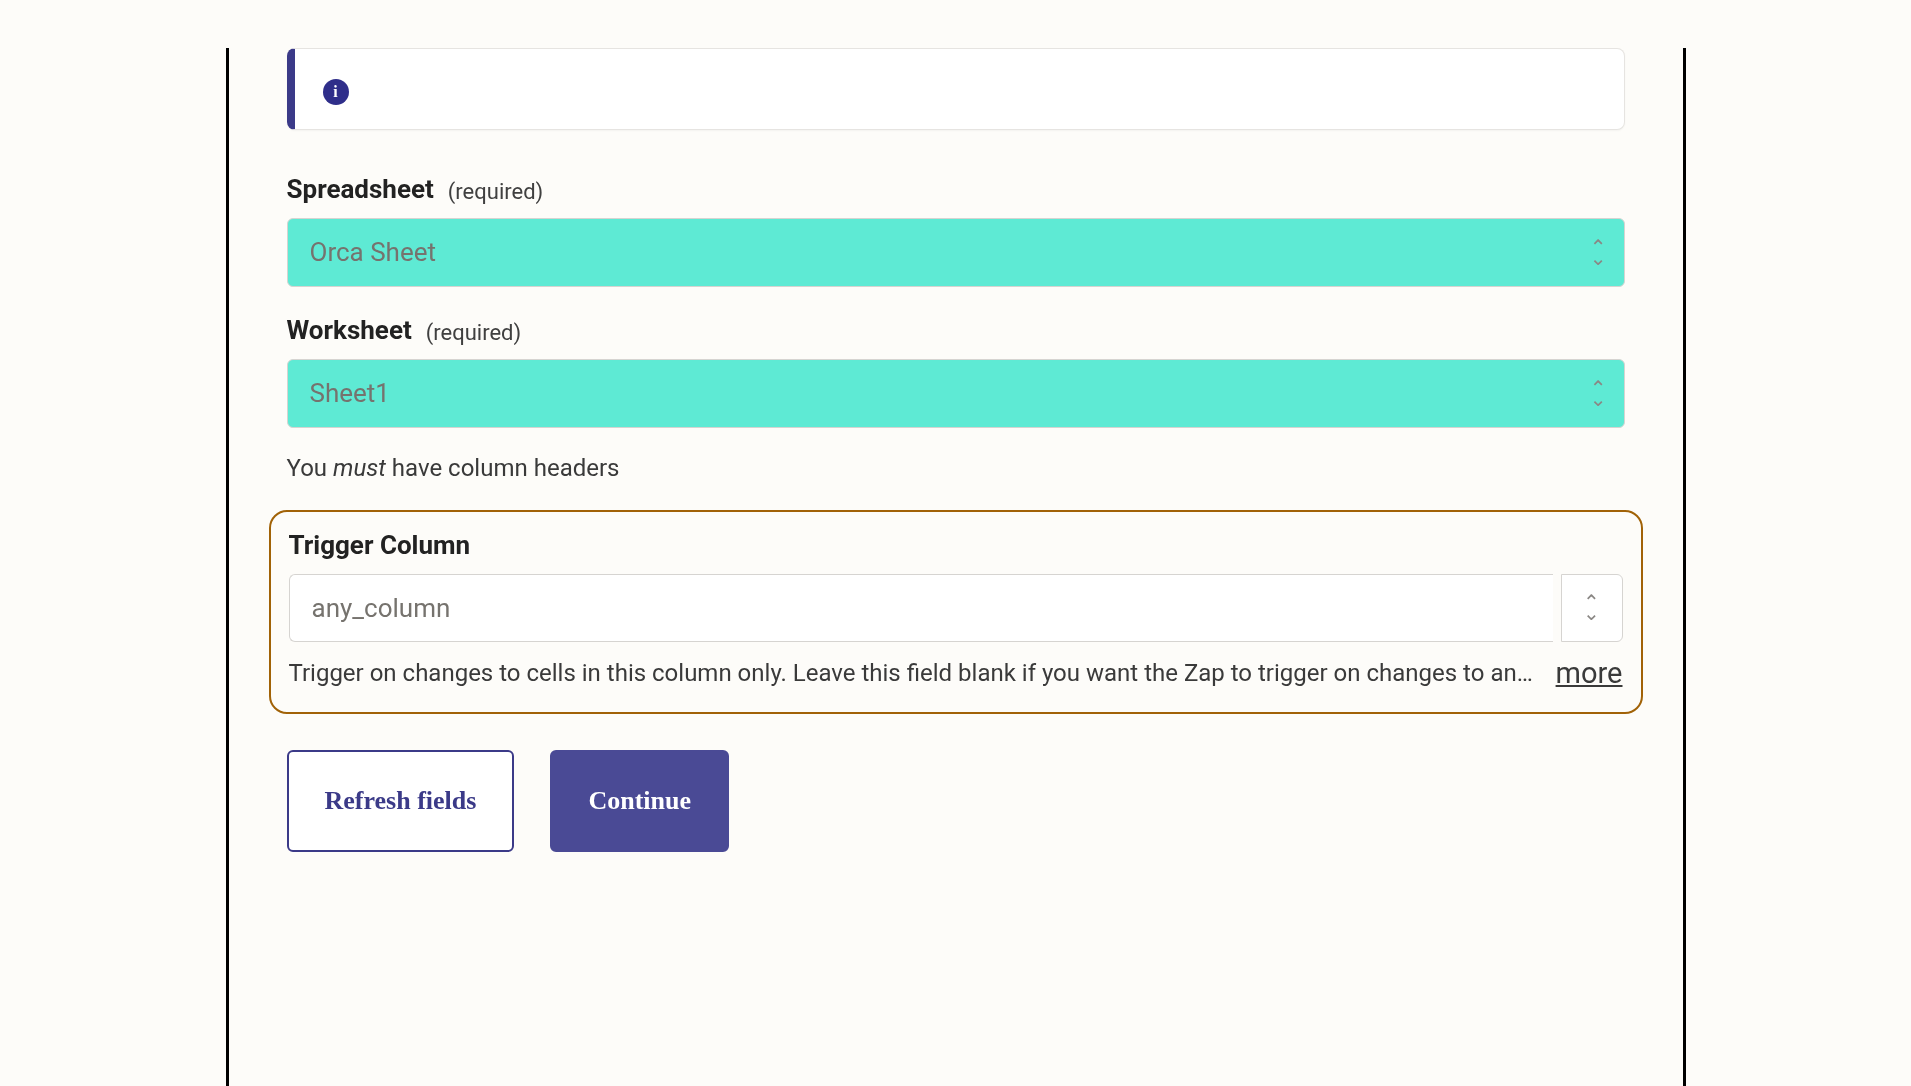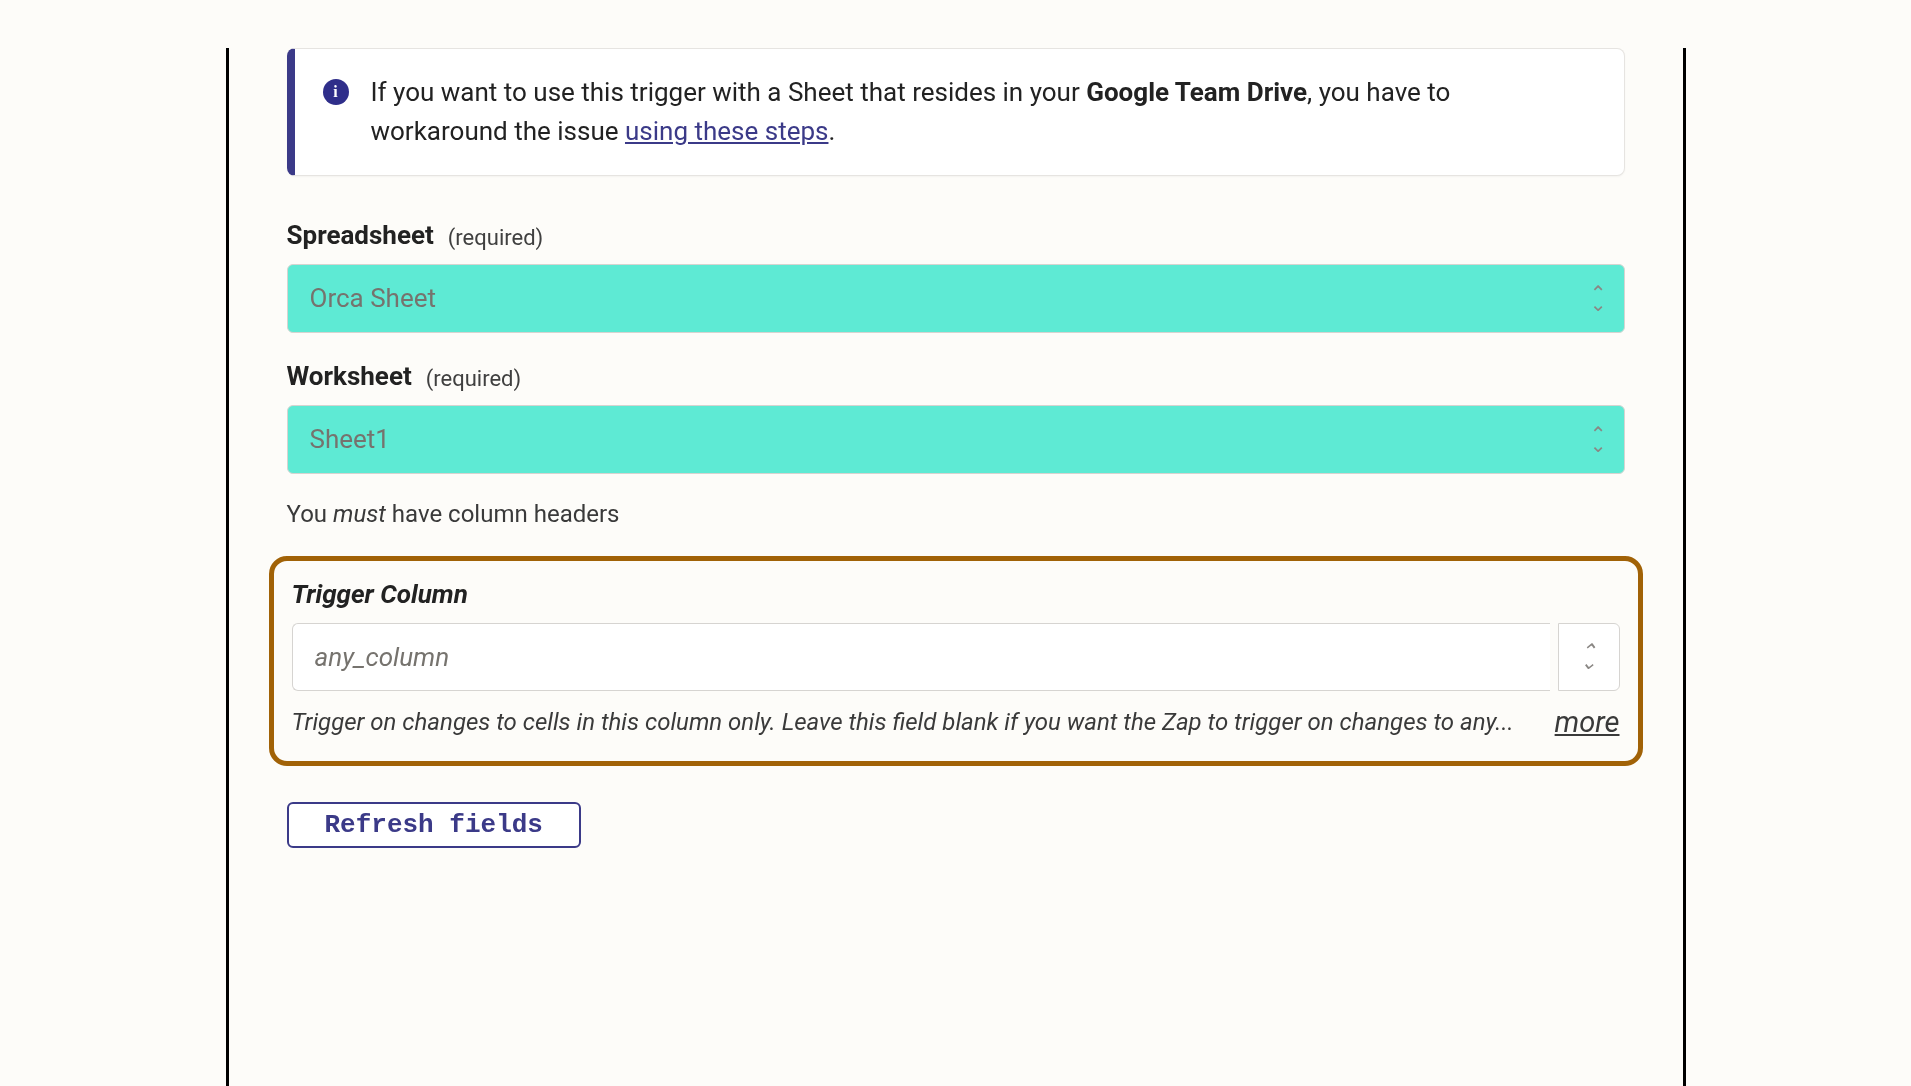--- a/index.html
+++ b/index.html
@@ -113,28 +113,27 @@
     }
     .helper-text {
       font-size: 24px;
       color: #3a3a3a;
       margin-top: 26px;
     }
     .helper-text em {
       font-style: italic;
     }
     .highlighted-box {
-      border: 5px solid #a16207;
+      border: 2px solid #a16207;
       border-radius: 18px;
       padding: 18px 18px 22px 18px;
       margin-top: 24px;
       margin-bottom: 36px;
       margin-left: -18px;
       margin-right: -18px;
-      font-style: italic;
     }
     .trigger-select-row {
       display: flex;
       width: 100%;
       gap: 8px;
     }
     .trigger-text-field {
       flex: 1;
       background: #fff;
       border: 1px solid #d6d4d1;
@@ -182,24 +181,24 @@
       text-decoration: underline;
       cursor: pointer;
       white-space: nowrap;
     }
     .button-row {
       display: flex;
       gap: 36px;
       margin-top: 30px;
     }
     .btn {
-      font-family: Liberation Mono, monospace;
+      font-family: Liberation Serif, serif;
       font-size: 26px;
       font-weight: 600;
-      padding: 8px 36px;
+      padding: 36px 36px;
       border-radius: 6px;
       cursor: pointer;
       line-height: 1;
     }
     .btn-secondary {
       background: #fff;
       color: #3b3a88;
       border: 2px solid #3b3a88;
     }
     .btn-primary {
@@ -208,23 +207,20 @@
       border: 2px solid #4a4a95;
     }
   </style>
 </head>
 <body>
 
 <div class="outer-container">
 
   <div class="info-box">
     <div class="info-icon">i</div>
-    <div class="info-text">
-      <span>If you want to use this trigger with a Sheet that resides in your </span><strong>Google Team Drive</strong><span>, you have to workaround the issue </span><a href="#">using these steps</a><span>.</span>
-    </div>
   </div>
 
   <div class="field-group">
     <div class="field-label-row">
       <span class="field-label">Spreadsheet</span>
       <span class="field-required">(required)</span>
     </div>
     <div class="select-wrap">
       <div class="select-field">Orca Sheet</div>
       <div class="select-arrows">
@@ -265,15 +261,16 @@
       </div>
     </div>
     <div class="trigger-desc-row">
       <div class="trigger-desc">Trigger on changes to cells in this column only. Leave this field blank if you want the Zap to trigger on changes to any...</div>
       <a class="more-link">more</a>
     </div>
   </div>
 
   <div class="button-row">
     <button class="btn btn-secondary">Refresh fields</button>
+    <button class="btn btn-primary">Continue</button>
   </div>
 
 </div>
 
 </body></html>

